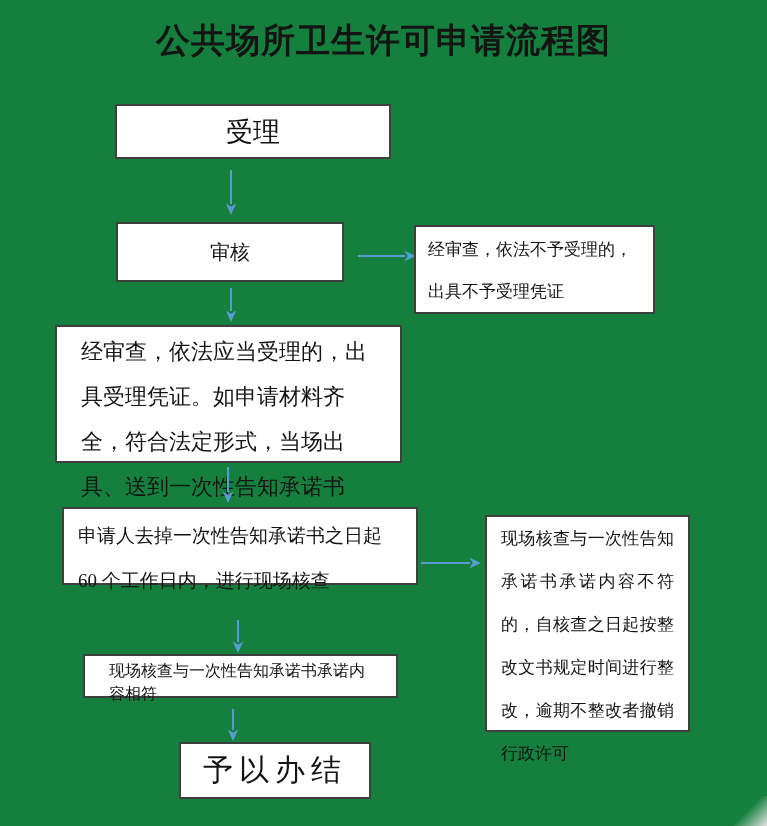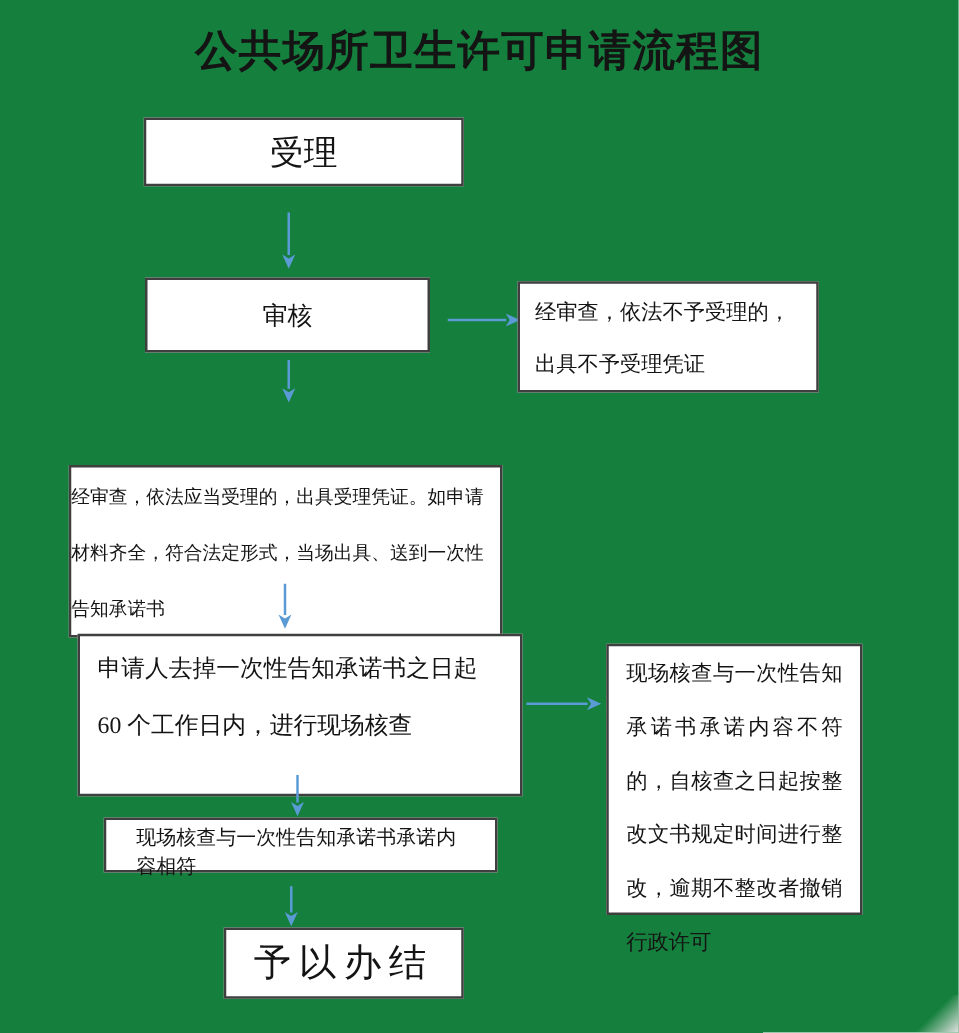--- a/index.html
+++ b/index.html
@@ -28,32 +28,32 @@
     background: #ffffff;
   }
   .label-box {
     display: flex;
     align-items: center;
     justify-content: center;
   }
   .arrow { position: absolute; color: var(--arrow, #5b9bd5); }
   .arrow svg { display: block; }
 
-  #box-accept   { left: 115px; top: 94px; width: 256px; height: 55px; font-size: 27px; }
+  #box-accept   { left: 115px; top: 104px; width: 276px; height: 55px; font-size: 27px; }
   #box-review   { left: 116px; top: 222px; width: 228px; height: 60px; font-size: 20px; }
   #rbox-not-accepted {
     left: 414px; top: 225px; width: 241px; height: 89px;
     padding: 2px 12px; font-size: 17px; line-height: 42px; font-weight: 500;
   }
   #box-accepted {
     left: 55px; top: 325px; width: 347px; height: 138px;
-    padding: 2px 0; font-size: 15px; line-height: 45px; font-weight: 500; margin-top: 47px;
+    padding: 2px 24px; font-size: 22px; line-height: 45px; font-weight: 500;
   }
   #box-onsite {
-    left: 62px; top: 507px; width: 356px; height: 130px;
+    left: 62px; top: 507px; width: 356px; height: 78px;
     padding: 4px 14px; font-size: 19px; line-height: 45px; font-weight: 500;
   }
   #rbox-mismatch {
     left: 485px; top: 515px; width: 205px; height: 217px;
     padding: 0 14px; font-size: 17px; line-height: 43px; font-weight: 500;
     text-align: justify;
   }
   #box-match {
     left: 83px; top: 654px; width: 315px; height: 44px;
     padding: 3px 24px; font-size: 16px; line-height: 23px;

